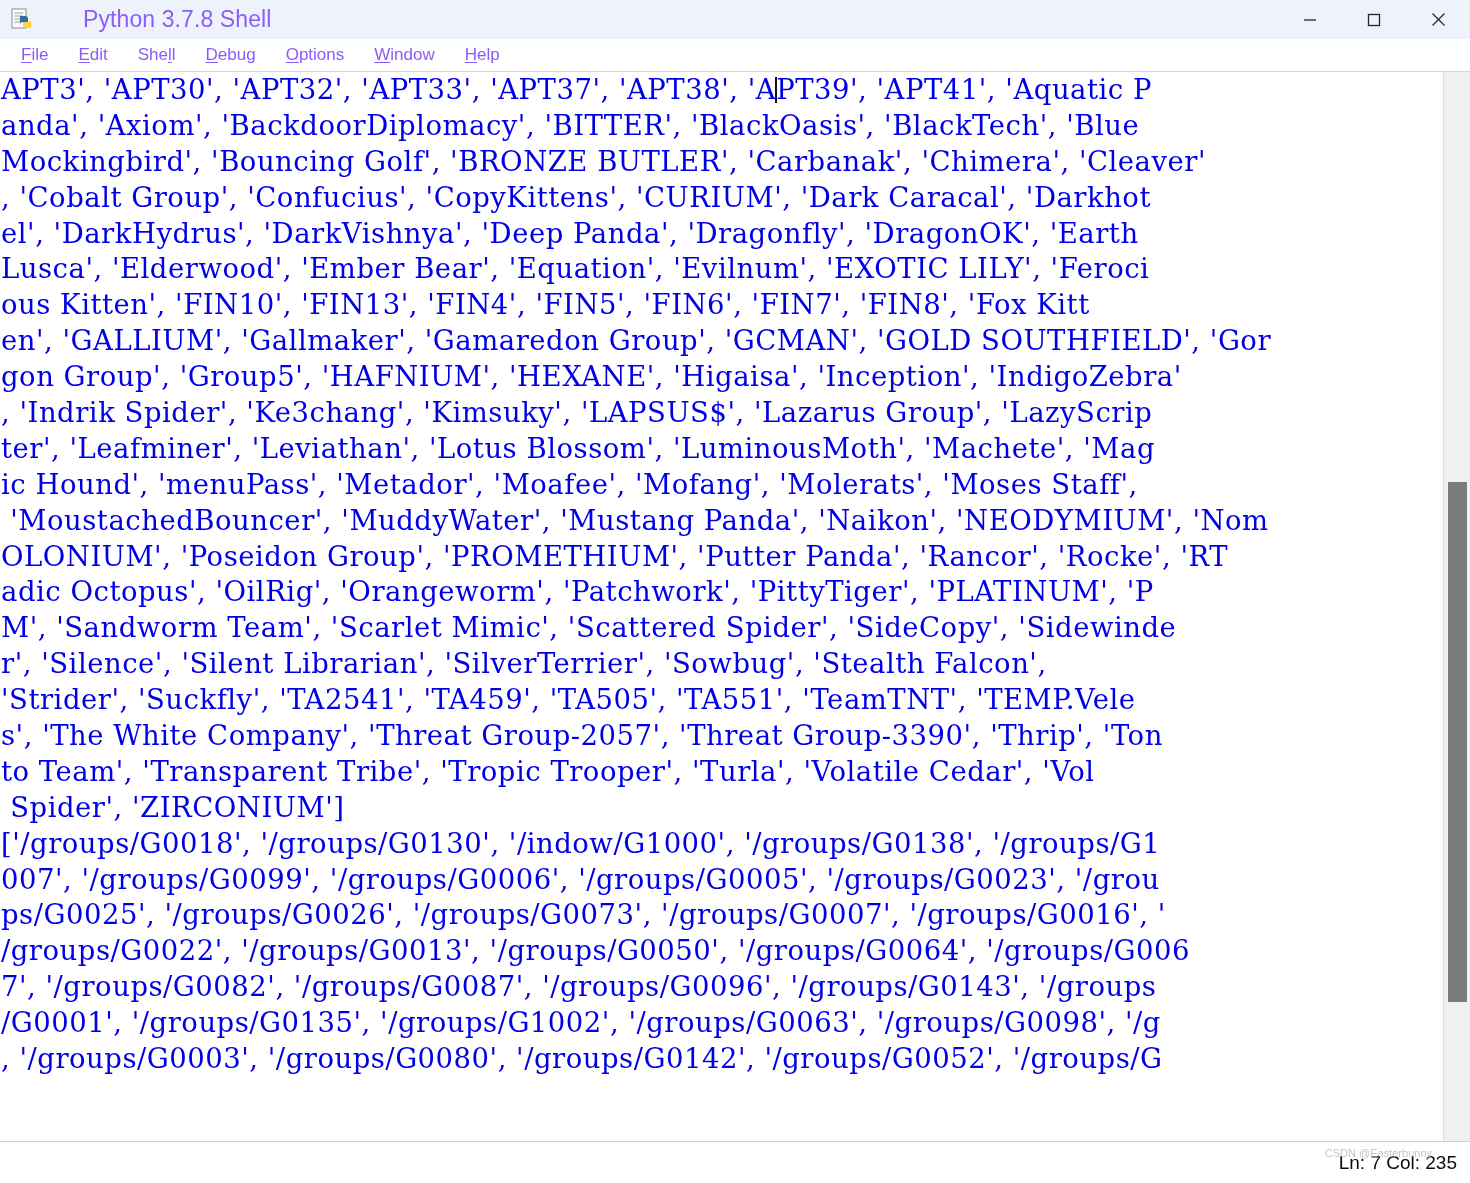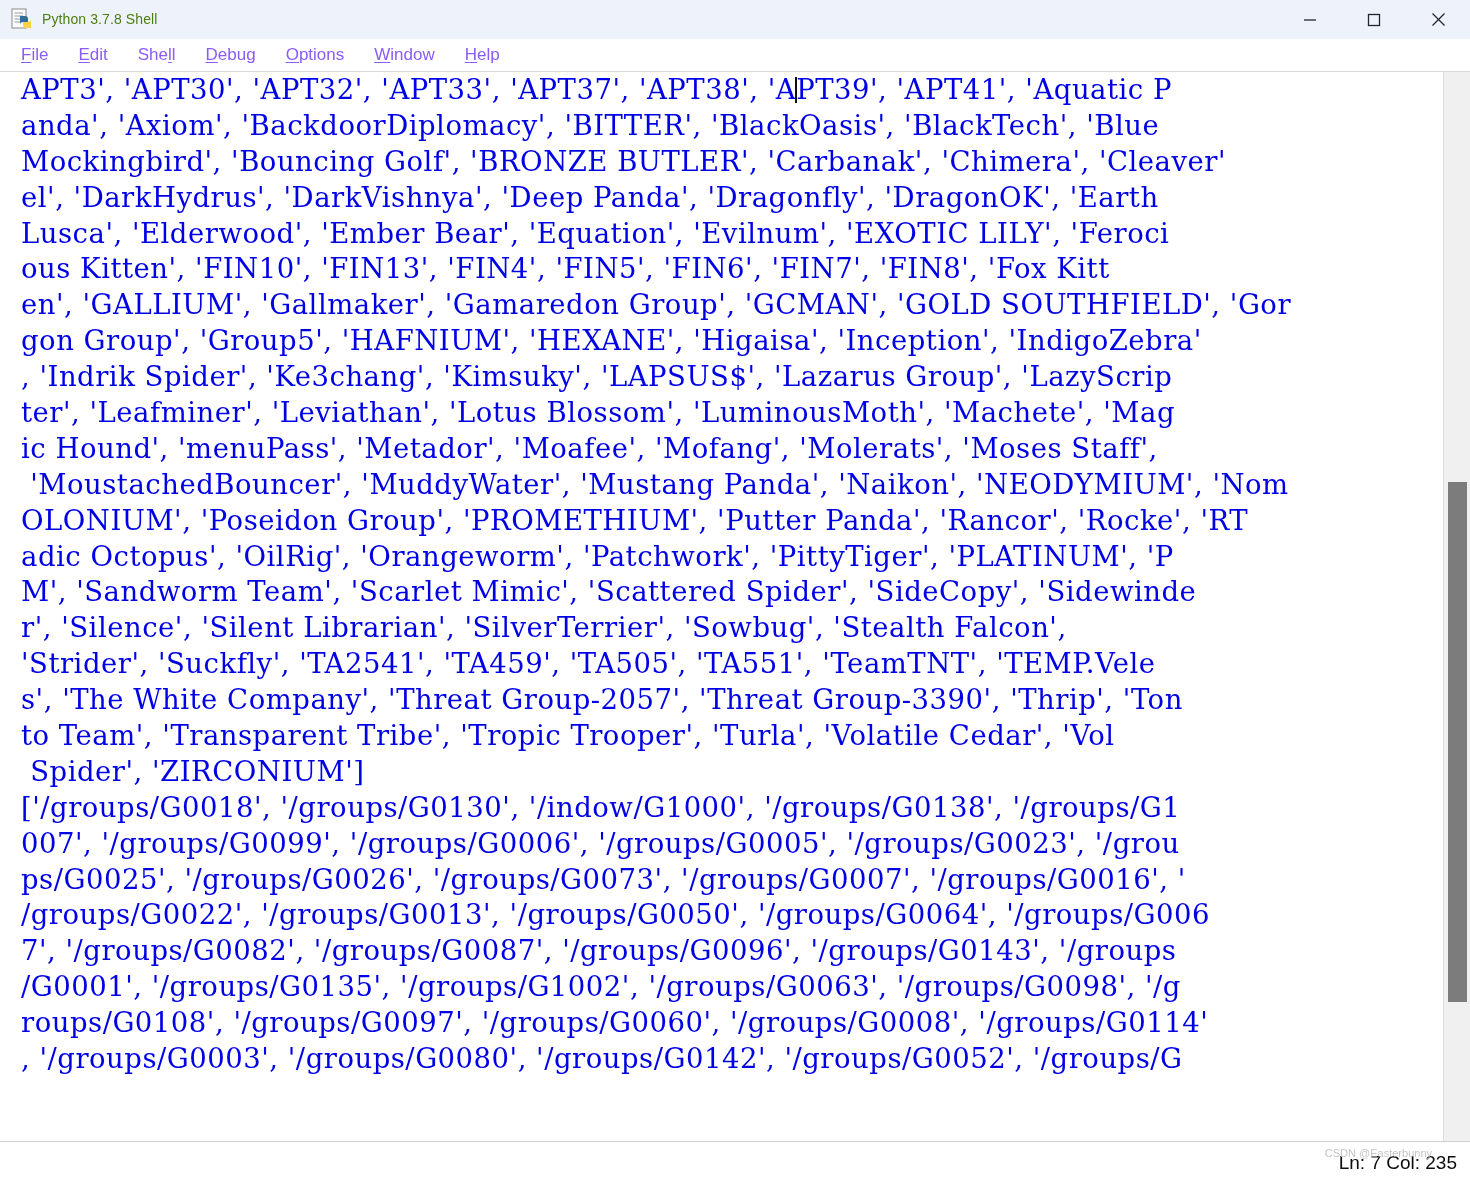--- a/index.html
+++ b/index.html
@@ -26,24 +26,25 @@
     border-bottom: 1px solid #eef2fb;
     position: relative;
   }
   .title-icon {
     width: 22px; height: 22px;
     margin-left: 11px; margin-right: 9px;
     position: relative;
     flex: 0 0 auto;
   }
   .title-text {
-    font-size: 14px;
-    color: #4d7c0f;
+    font-size: 23px;
+    color: #8b5cf6;
     letter-spacing: .1px;
     white-space: nowrap;
+    margin-left: 41px;
   }
   .win-controls {
     position: absolute;
     right: 0; top: 0;
     height: 39px;
     display: flex;
     align-items: center;
   }
   .win-btn {
     width: 64px; height: 39px;
@@ -71,21 +72,20 @@
   .menu-item u { text-decoration: underline; text-underline-offset: 2px; }
 
   
   .shellwrap {
     flex: 1 1 auto;
     position: relative;
     display: flex;
     background: #ffffff;
     overflow: hidden;
     border-bottom: 1px solid #cfcfcf;
-    padding-left: 20px;
   }
   .shelltext {
     flex: 1 1 auto;
     padding: 0 0 0 1px;
     overflow: hidden;
     position: relative;
   }
   .shell-line {
     font-family: "DejaVu Serif", "Liberation Serif", serif;
     font-size: 27.5px;
@@ -194,20 +194,21 @@
     <div class="menu-item"><u>O</u><span>ptions</span></div>
     <div class="menu-item"><u>W</u><span>indow</span></div>
     <div class="menu-item"><u>H</u><span>elp</span></div>
   </div>
 
   <div class="shellwrap">
     <div class="shelltext" id="shell-text">
         <div class="shell-line">APT3', 'APT30', 'APT32', 'APT33', 'APT37', 'APT38', 'A<span class="caret"></span>PT39', 'APT41', 'Aquatic P</div>
         <div class="shell-line">anda', 'Axiom', 'BackdoorDiplomacy', 'BITTER', 'BlackOasis', 'BlackTech', 'Blue</div>
         <div class="shell-line">Mockingbird', 'Bouncing Golf', 'BRONZE BUTLER', 'Carbanak', 'Chimera', 'Cleaver'</div>
+        <div class="shell-line">, 'Cobalt Group', 'Confucius', 'CopyKittens', 'CURIUM', 'Dark Caracal', 'Darkhot</div>
         <div class="shell-line">el', 'DarkHydrus', 'DarkVishnya', 'Deep Panda', 'Dragonfly', 'DragonOK', 'Earth</div>
         <div class="shell-line">Lusca', 'Elderwood', 'Ember Bear', 'Equation', 'Evilnum', 'EXOTIC LILY', 'Feroci</div>
         <div class="shell-line">ous Kitten', 'FIN10', 'FIN13', 'FIN4', 'FIN5', 'FIN6', 'FIN7', 'FIN8', 'Fox Kitt</div>
         <div class="shell-line">en', 'GALLIUM', 'Gallmaker', 'Gamaredon Group', 'GCMAN', 'GOLD SOUTHFIELD', 'Gor</div>
         <div class="shell-line">gon Group', 'Group5', 'HAFNIUM', 'HEXANE', 'Higaisa', 'Inception', 'IndigoZebra'</div>
         <div class="shell-line">, 'Indrik Spider', 'Ke3chang', 'Kimsuky', 'LAPSUS$', 'Lazarus Group', 'LazyScrip</div>
         <div class="shell-line">ter', 'Leafminer', 'Leviathan', 'Lotus Blossom', 'LuminousMoth', 'Machete', 'Mag</div>
         <div class="shell-line">ic Hound', 'menuPass', 'Metador', 'Moafee', 'Mofang', 'Molerats', 'Moses Staff',</div>
         <div class="shell-line"> 'MoustachedBouncer', 'MuddyWater', 'Mustang Panda', 'Naikon', 'NEODYMIUM', 'Nom</div>
         <div class="shell-line">OLONIUM', 'Poseidon Group', 'PROMETHIUM', 'Putter Panda', 'Rancor', 'Rocke', 'RT</div>
@@ -217,21 +218,20 @@
         <div class="shell-line">'Strider', 'Suckfly', 'TA2541', 'TA459', 'TA505', 'TA551', 'TeamTNT', 'TEMP.Vele</div>
         <div class="shell-line">s', 'The White Company', 'Threat Group-2057', 'Threat Group-3390', 'Thrip', 'Ton</div>
         <div class="shell-line">to Team', 'Transparent Tribe', 'Tropic Trooper', 'Turla', 'Volatile Cedar', 'Vol</div>
         <div class="shell-line"> Spider', 'ZIRCONIUM']</div>
         <div class="shell-line">['/groups/G0018', '/groups/G0130', '/indow/G1000', '/groups/G0138', '/groups/G1</div>
         <div class="shell-line">007', '/groups/G0099', '/groups/G0006', '/groups/G0005', '/groups/G0023', '/grou</div>
         <div class="shell-line">ps/G0025', '/groups/G0026', '/groups/G0073', '/groups/G0007', '/groups/G0016', '</div>
         <div class="shell-line">/groups/G0022', '/groups/G0013', '/groups/G0050', '/groups/G0064', '/groups/G006</div>
         <div class="shell-line">7', '/groups/G0082', '/groups/G0087', '/groups/G0096', '/groups/G0143', '/groups</div>
         <div class="shell-line">/G0001', '/groups/G0135', '/groups/G1002', '/groups/G0063', '/groups/G0098', '/g</div>
-        <div class="shell-line">roups/G0108', '/groups/G0097', '/groups/G0060', '/groups/G0008', '/groups/G0114'</div>
         <div class="shell-line">, '/groups/G0003', '/groups/G0080', '/groups/G0142', '/groups/G0052', '/groups/G</div>
       </div>
     <div class="vscroll">
       <div class="vscroll-thumb" id="vthumb" style="top: 410px; height: 520px;"></div>
     </div>
   </div>
 
   <div class="statusbar">
     <div class="watermark">CSDN @Easterbunny</div>
     <div class="status-text">Ln: 7  Col: 235</div>

